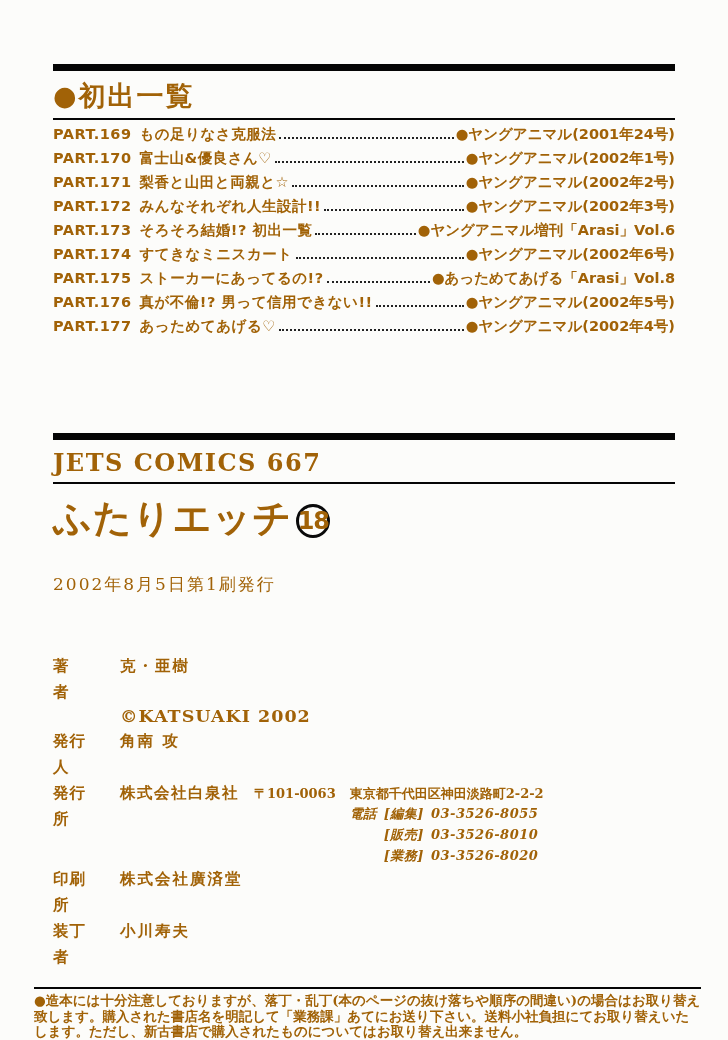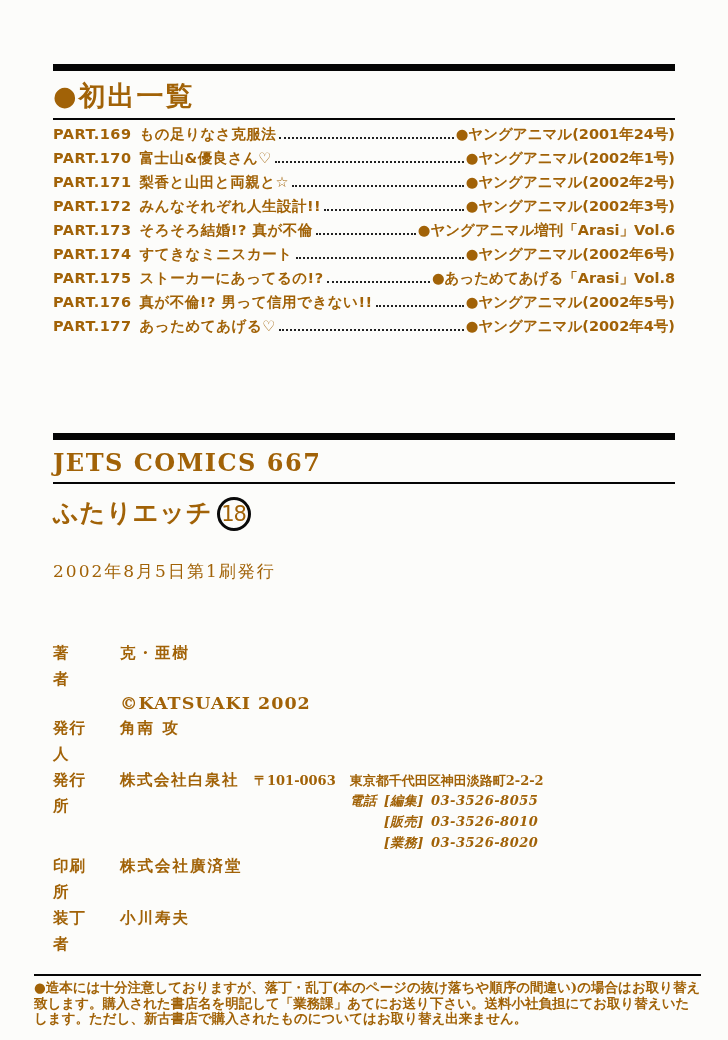--- a/index.html
+++ b/index.html
@@ -48,26 +48,26 @@
   .ed-bar { margin-top:92px; }
   .ed-imprint {
     font-family:"DejaVu Serif", serif;
     font-weight:bold; font-size:24px; letter-spacing:1.5px;
     margin:8px 0 5px 0;
   }
   .ed-title-row {
     display:flex; align-items:center;
     margin-top:9px;
   }
-  .ed-title { font-size:25px; font-weight:bold; letter-spacing:1px; }
+  .ed-title { font-size:38px; font-weight:bold; letter-spacing:1px; }
   .ed-volume {
     display:inline-flex; align-items:center; justify-content:center;
     width:34px; height:34px; margin-left:4px; margin-top:4px;
     border:3.5px solid #0a0a0a; border-radius:50%;
-    font-size:21px; font-weight:normal; letter-spacing:-1px;
+    font-size:24px; font-weight:bold; letter-spacing:-1px;
   }
   .ed-date {
     margin-top:29px;
     font-family:"DejaVu Serif", serif;
     font-size:17px; letter-spacing:2px; font-weight:500;
   }
 
   
   .credits {
     margin-top:57px;
@@ -127,21 +127,21 @@
         <span class="fp-src">●ヤングアニマル(2002年2号)</span>
       </div>
       <div class="fp-row">
         <span class="fp-part">PART.172</span>
         <span class="fp-title">みんなそれぞれ人生設計!!</span>
         <span class="fp-leader"></span>
         <span class="fp-src">●ヤングアニマル(2002年3号)</span>
       </div>
       <div class="fp-row">
         <span class="fp-part">PART.173</span>
-        <span class="fp-title">そろそろ結婚!? 真が不倫</span>
+        <span class="fp-title">そろそろ結婚!? 初出一覧</span>
         <span class="fp-leader"></span>
         <span class="fp-src">●ヤングアニマル増刊「Arasi」Vol.6</span>
       </div>
       <div class="fp-row">
         <span class="fp-part">PART.174</span>
         <span class="fp-title">すてきなミニスカート</span>
         <span class="fp-leader"></span>
         <span class="fp-src">●ヤングアニマル(2002年6号)</span>
       </div>
       <div class="fp-row">

